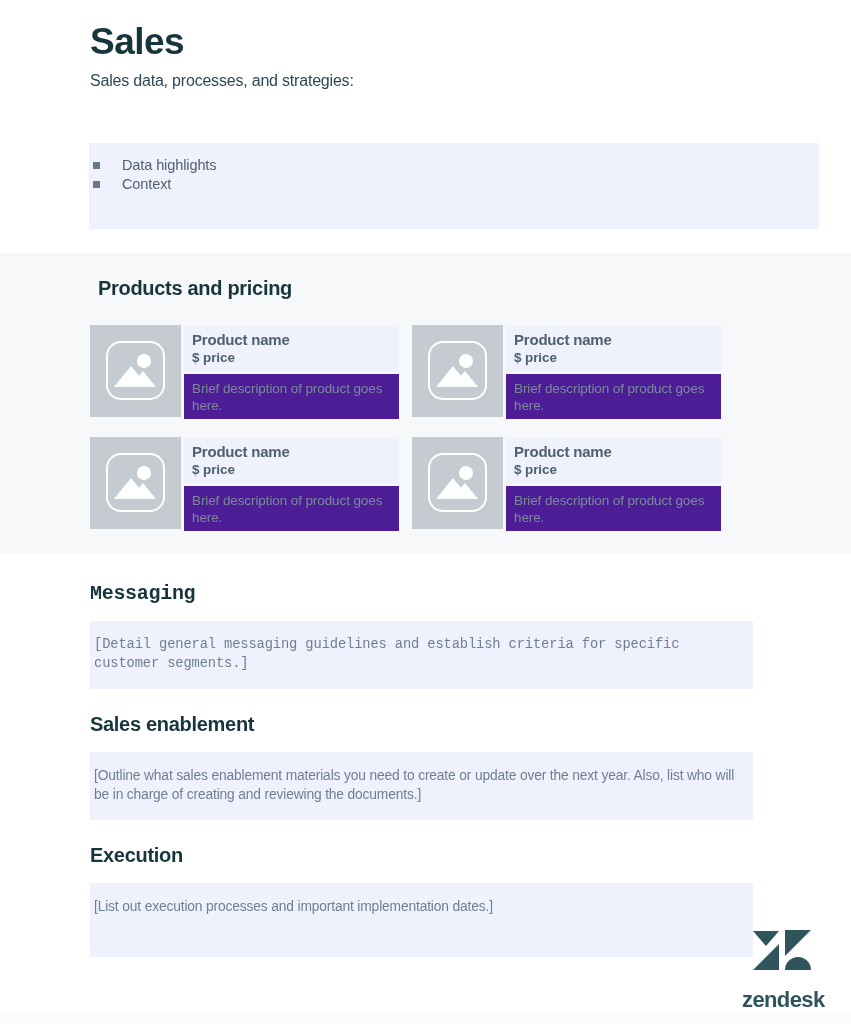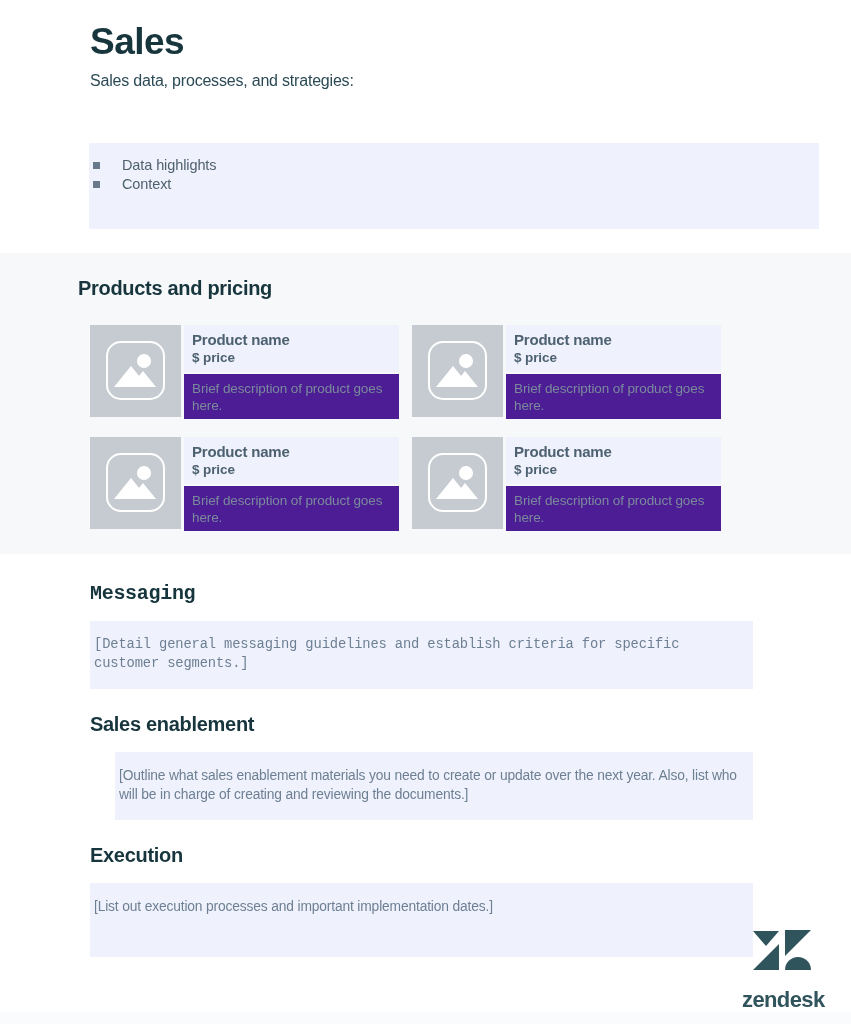--- a/index.html
+++ b/index.html
@@ -83,21 +83,21 @@
   .products-band {
     position: absolute;
     left: 0;
     top: 253px;
     width: 851px;
     height: 301px;
     background: #f7f8f9;
   }
   .products-head {
     position: absolute;
-    left: 78px;
+    left: 98px;
     top: 277px;
   }
   .cards-grid {
     position: absolute;
     left: 90px;
     top: 325px;
     width: 660px;
   }
   .card-row {
     display: flex;
@@ -201,21 +201,21 @@
   .sec-box p {
     font-size: 13.8px;
     color: #6d7f93;
     line-height: 19px;
     letter-spacing: -0.15px;
     max-width: 650px;
   }
   #messaging-section { top: 582px; font-family: Liberation Mono, monospace; }
   #messaging-section .sec-box { height: 68px; }
   #enablement-section { top: 713px; }
-  #enablement-section .sec-box { height: 68px; margin-left: 25px; }
+  #enablement-section .sec-box { height: 68px; }
   #execution-section  { top: 844px; }
   #execution-section  .sec-box { height: 74px; }
 
   
   .logo-wrap {
     position: absolute;
     left: 742px;
     top: 930px;
     width: 80px;
     text-align: center;

